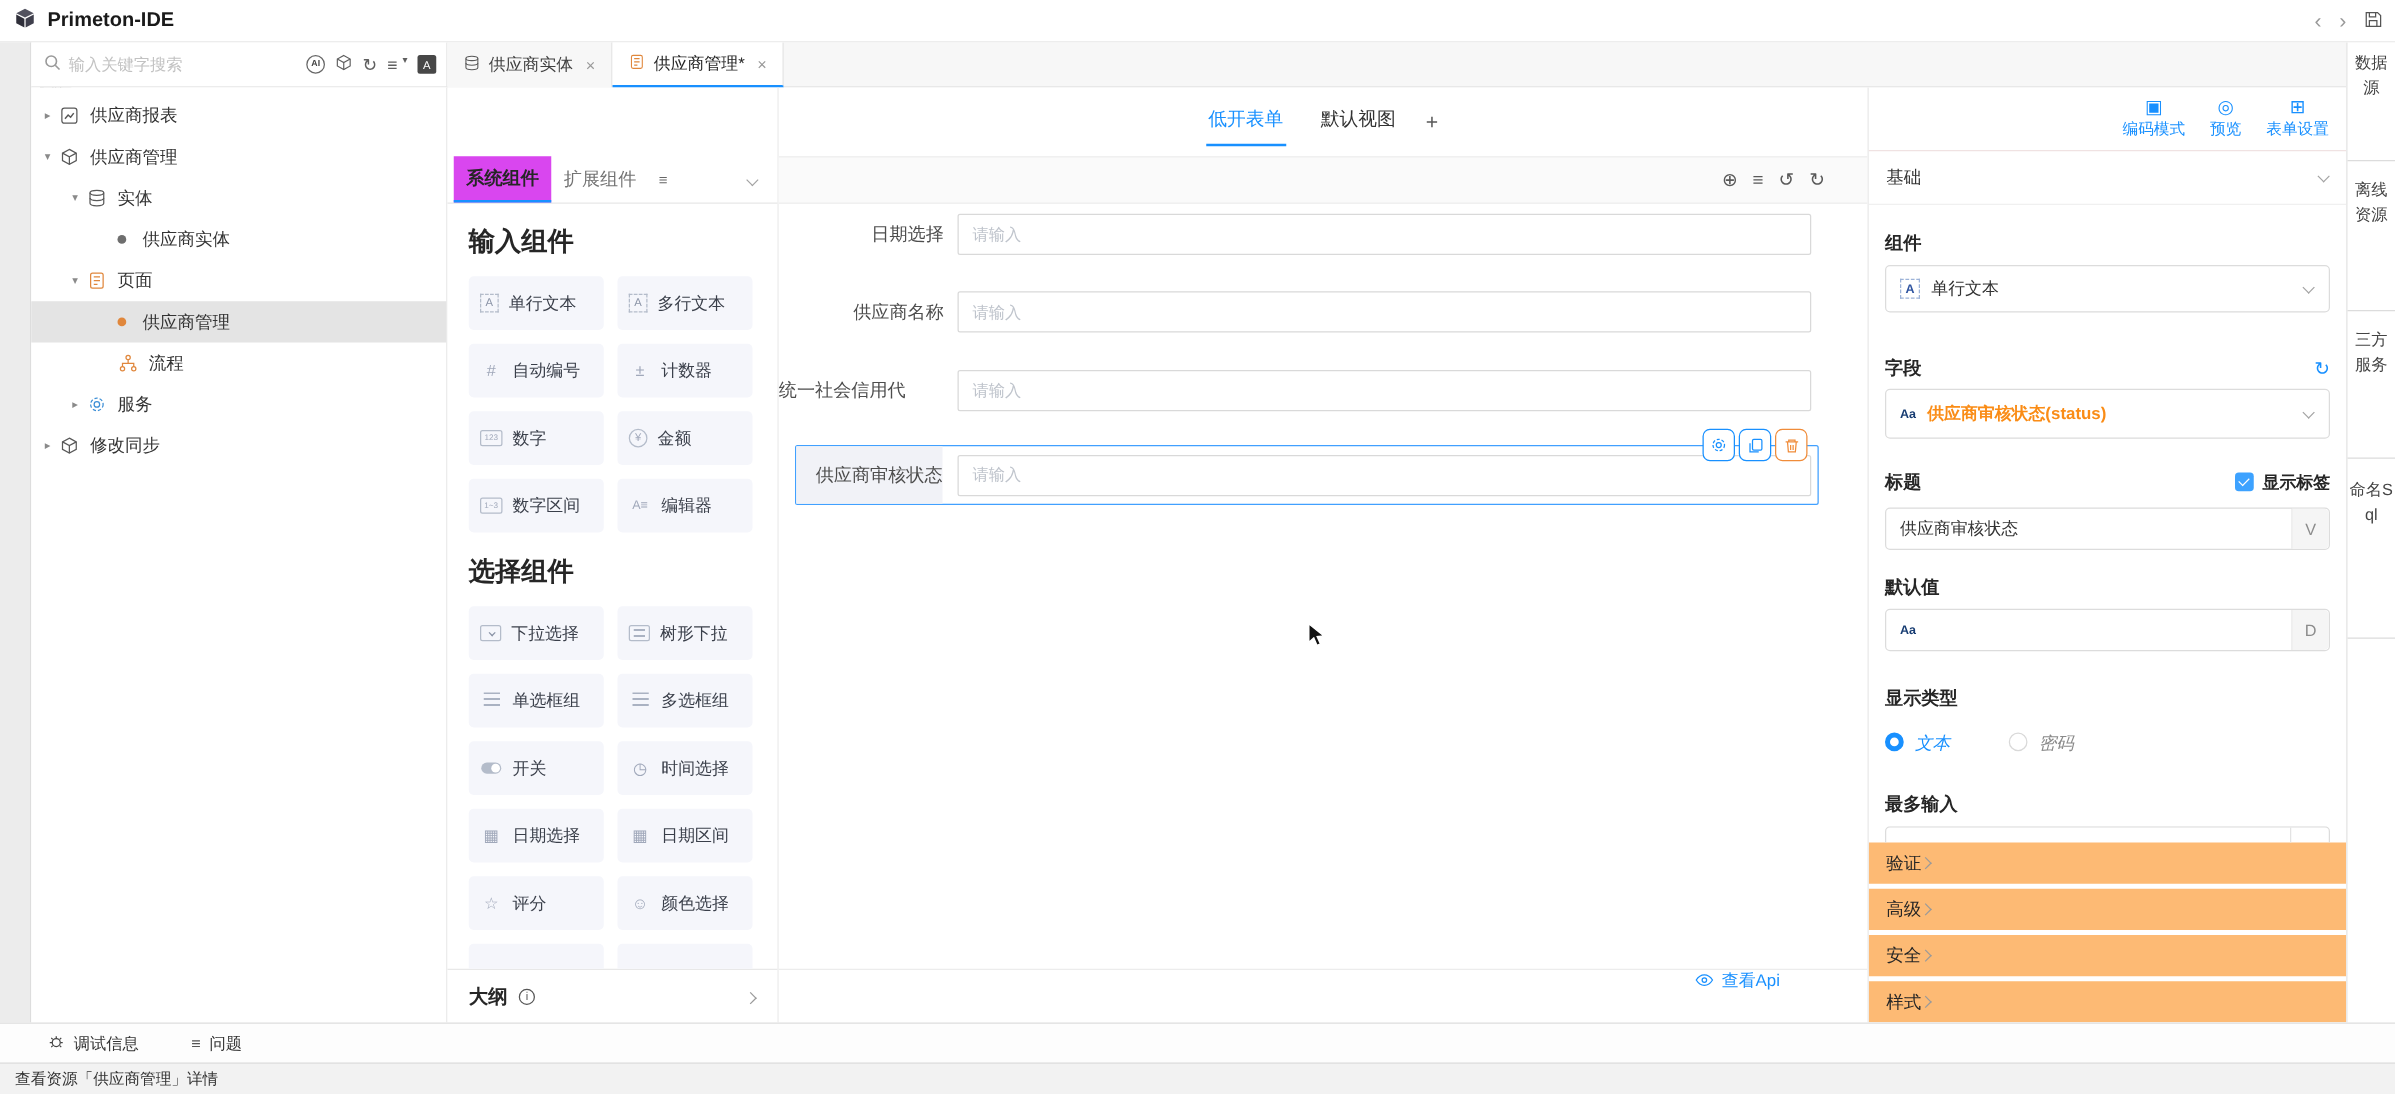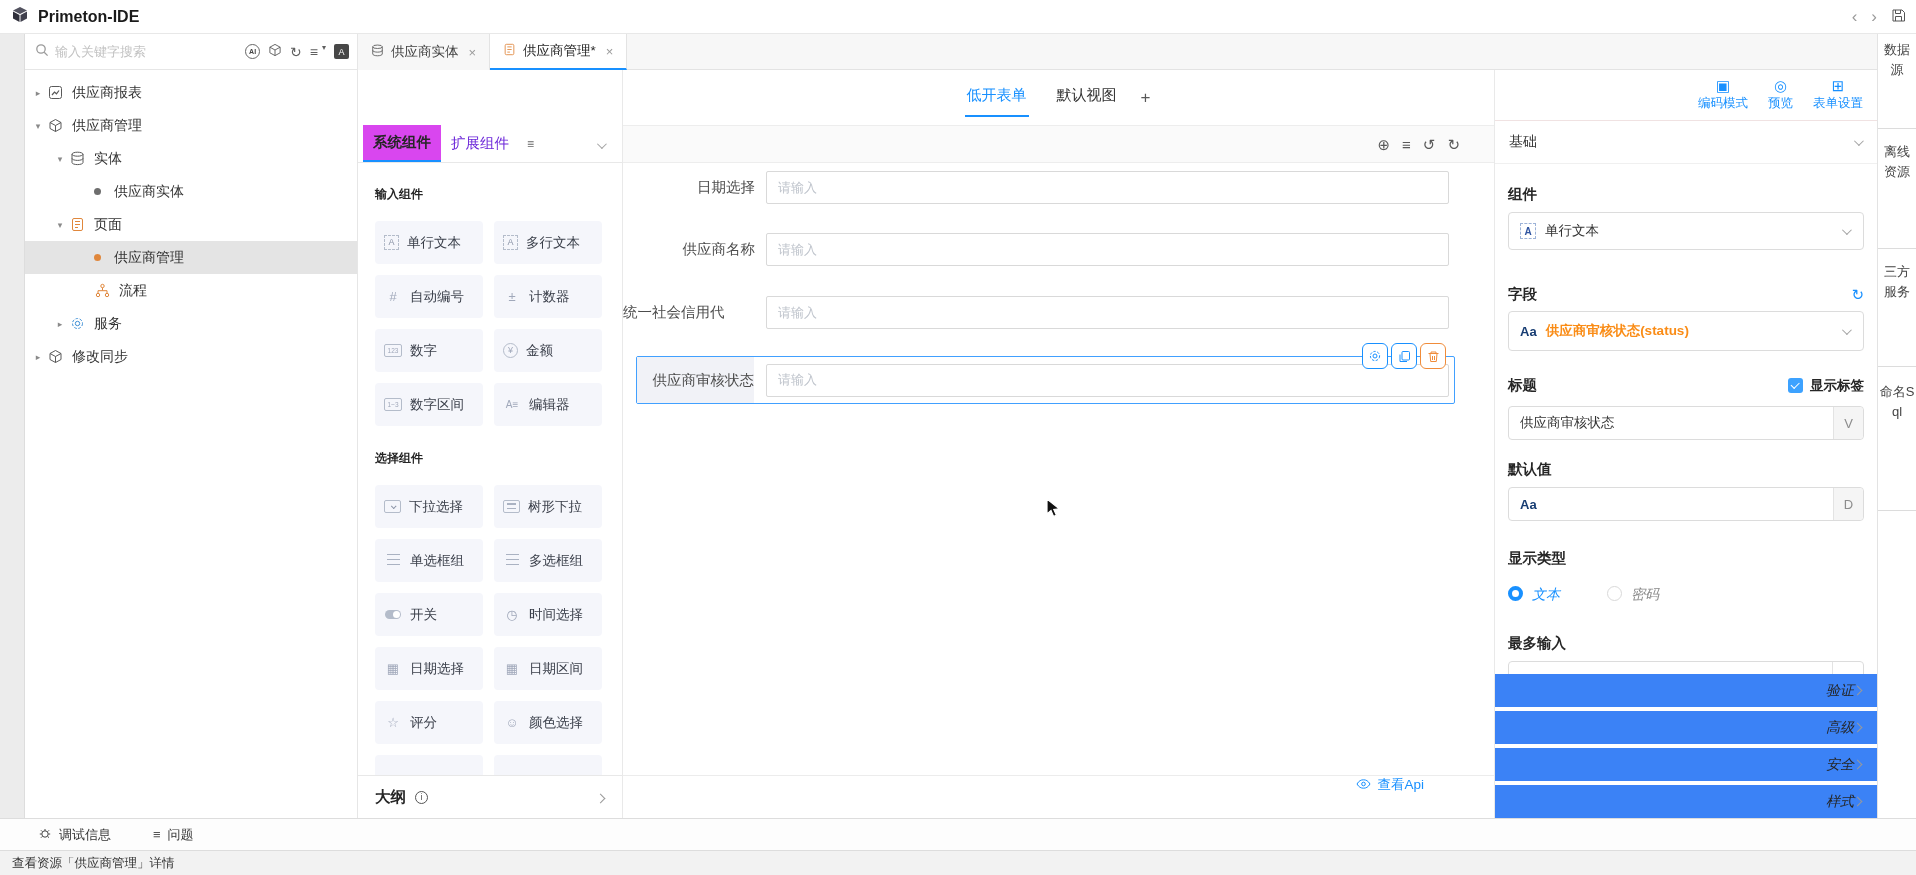--- a/index.html
+++ b/index.html
@@ -50,26 +50,26 @@
   .ticon { width:20px; display:flex; justify-content:center; align-items:center; margin-right:7px; flex:none; }
   .dot { width:7px; height:7px; border-radius:50%; background:#6e6e6e; }
   .dot.orange { background:#e0873c; }
   .pl0 { padding-left:6px; } .pl1 { padding-left:28px; } .pl1b { padding-left:42px;margin-left:25px; } .pl2 { padding-left:62px; }
 
   
   .palette { position:absolute; top:70px; left:358px; width:265px; bottom:57px; background:#fff;
              border-right:1px solid #e9e9e9; }
   .pal-toppad { height:55px; }
   .pal-tabs { height:38px; border-bottom:1px solid #e8e8e8; display:flex; align-items:stretch; padding-left:5px; }
-  .ptab { display:flex; align-items:center; padding:0 10px; font-size:14.5px; color:#6d28d9; }
+  .ptab { display:flex; align-items:center; padding:0 10px; font-size:14.5px; color:#737373; }
   .ptab.active { background:#d946ef; color:#262626; font-weight:700; border-bottom:2px solid #1890ff; }
   .pal-tabs .menu { margin-left:8px; align-self:center; font-size:12px; color:#666; }
   .pal-tabs .chev-wrap { margin-left:auto; margin-right:18px; align-self:center; }
   .pal-body { height:612px; overflow:hidden; padding:16px 0 0 17px; }
-  .psec-title { font-size:12px; font-weight:600; color:#262626; margin:4px 0 16px; line-height:22px; }
+  .psec-title { font-size:21px; font-weight:600; color:#262626; margin:4px 0 16px; line-height:22px; }
   .pgrid { display:grid; grid-template-columns:108px 108px; gap:11px; }
   .pgrid + .psec-title { margin-top:21px; }
   .pitem { height:43px; background:#f5f6fb; border-radius:4px; display:flex; align-items:center;
            padding-left:9px; gap:8px; }
   .pitem.stub { height:43px; }
   .pilabel { font-size:13.5px; color:#3a3f4a; white-space:nowrap; }
   .pi { color:#a0a8ba; font-size:13px; width:18px; text-align:center; flex:none; line-height:1; }
   .pi-boxdash { border:1px dashed #b4bcca; width:15px; height:15px; line-height:13px; font-size:9px; color:#8a93a6; }
   .pi-box { border:1px solid #b4bcca; border-radius:2px; width:18px; height:13px; line-height:11px; font-size:6.5px; }
   .pi-circle { border:1px solid #b4bcca; border-radius:50%; width:15px; height:15px; line-height:13px; font-size:9px; }
@@ -136,41 +136,41 @@
                 border-bottom:1px solid #f0f0f0; display:flex; align-items:center; justify-content:space-between;
                 padding:0 16px 0 14px; font-size:14px; color:#333; }
   .ins-body { position:absolute; top:94px; left:0; right:0; bottom:0; padding:0 13px; overflow:hidden; }
   .ins-h { font-size:14.5px; font-weight:600; color:#262626; }
   .rowflex { display:flex; align-items:center; justify-content:space-between; }
   .sel { border:1px solid #dcdcdc; border-radius:4px; height:38px; display:flex; align-items:center;
          padding:0 14px 0 11px; gap:9px; background:#fff; }
   .sel .grow { flex:1; }
   .a-box { width:16px; height:16px; border:1px dashed #9db3d8; font-size:10px; font-weight:700; color:#2f54a0;
            display:flex; align-items:center; justify-content:center; flex:none; }
-  .aa-pre { font-size:13px; font-weight:700; color:#173c72; }
+  .aa-pre { font-size:10px; font-weight:700; color:#173c72; }
   .orange-val { font-size:13.5px; font-weight:700; color:#fa8c16; }
   .inp { position:relative; border:1px solid #dcdcdc; border-radius:4px; height:34px; display:flex;
          align-items:center; padding:0 40px 0 11px; background:#fff; font-size:13.5px; color:#333; }
   .sfx { position:absolute; right:0; top:0; bottom:0; width:30px; background:#f5f5f5; border-left:1px solid #e3e3e3;
          border-radius:0 4px 4px 0; display:flex; align-items:center; justify-content:center; color:#8c8c8c; font-size:13px; }
   .cbx { width:15px; height:15px; background:#3da2ff; border-radius:3px; position:relative; display:inline-block; }
   .cbx::after { content:""; position:absolute; left:3px; top:3.5px; width:7px; height:3.5px;
                 border-left:1.7px solid #fff; border-bottom:1.7px solid #fff; transform:rotate(-45deg); }
   .radio-line { display:flex; align-items:flex-start; gap:9px;font-style:italic; }
   .rd { width:15px; height:15px; border-radius:50%; flex:none; }
   .rd.on { border:4.5px solid #1890ff; background:#fff; }
   .rd.off { border:1px solid #d9d9d9; background:#fff; }
   .rlabel-on { color:#1890ff; font-size:14px; }
   .rlabel-off { color:#8a8a8a; font-size:14px; margin-left:38px; }
   .clip-inp { height:13px; overflow:hidden; }
   .clip-inp .inner { height:34px; border:1px solid #dcdcdc; border-radius:4px; position:relative; }
   .clip-inp .inner::after { content:""; position:absolute; right:30px; top:0; bottom:0; border-left:1px solid #e3e3e3; }
   .acc { margin:0 -13px; }
-  .acc-row { height:33px; margin-bottom:4px; background:#3b82f6; display:flex; align-items:center;
-             justify-content:flex-end; padding:0 16px 0 14px; font-size:14px; color:#262626;font-style:italic; }
+  .acc-row { height:33px; margin-bottom:4px; background:#fdba74; display:flex; align-items:center;
+             justify-content:flex-start; padding:0 16px 0 14px; font-size:14px; color:#262626; }
 
   
   .right-rail { position:absolute; top:34px; right:0; width:39px; bottom:57px; background:#fff;
                 border-left:1px solid #e3e3e3; }
   .vtext { position:absolute; left:0; width:38px; text-align:center; word-break:break-all;
            line-height:20px; font-size:13px; color:#444; }
   .vhr { position:absolute; left:0; width:38px; border-top:1px solid #dcdcdc; }
 
   
   .bottom-panel { position:absolute; left:0; right:0; bottom:25px; height:32px; background:#fdfdfd;

